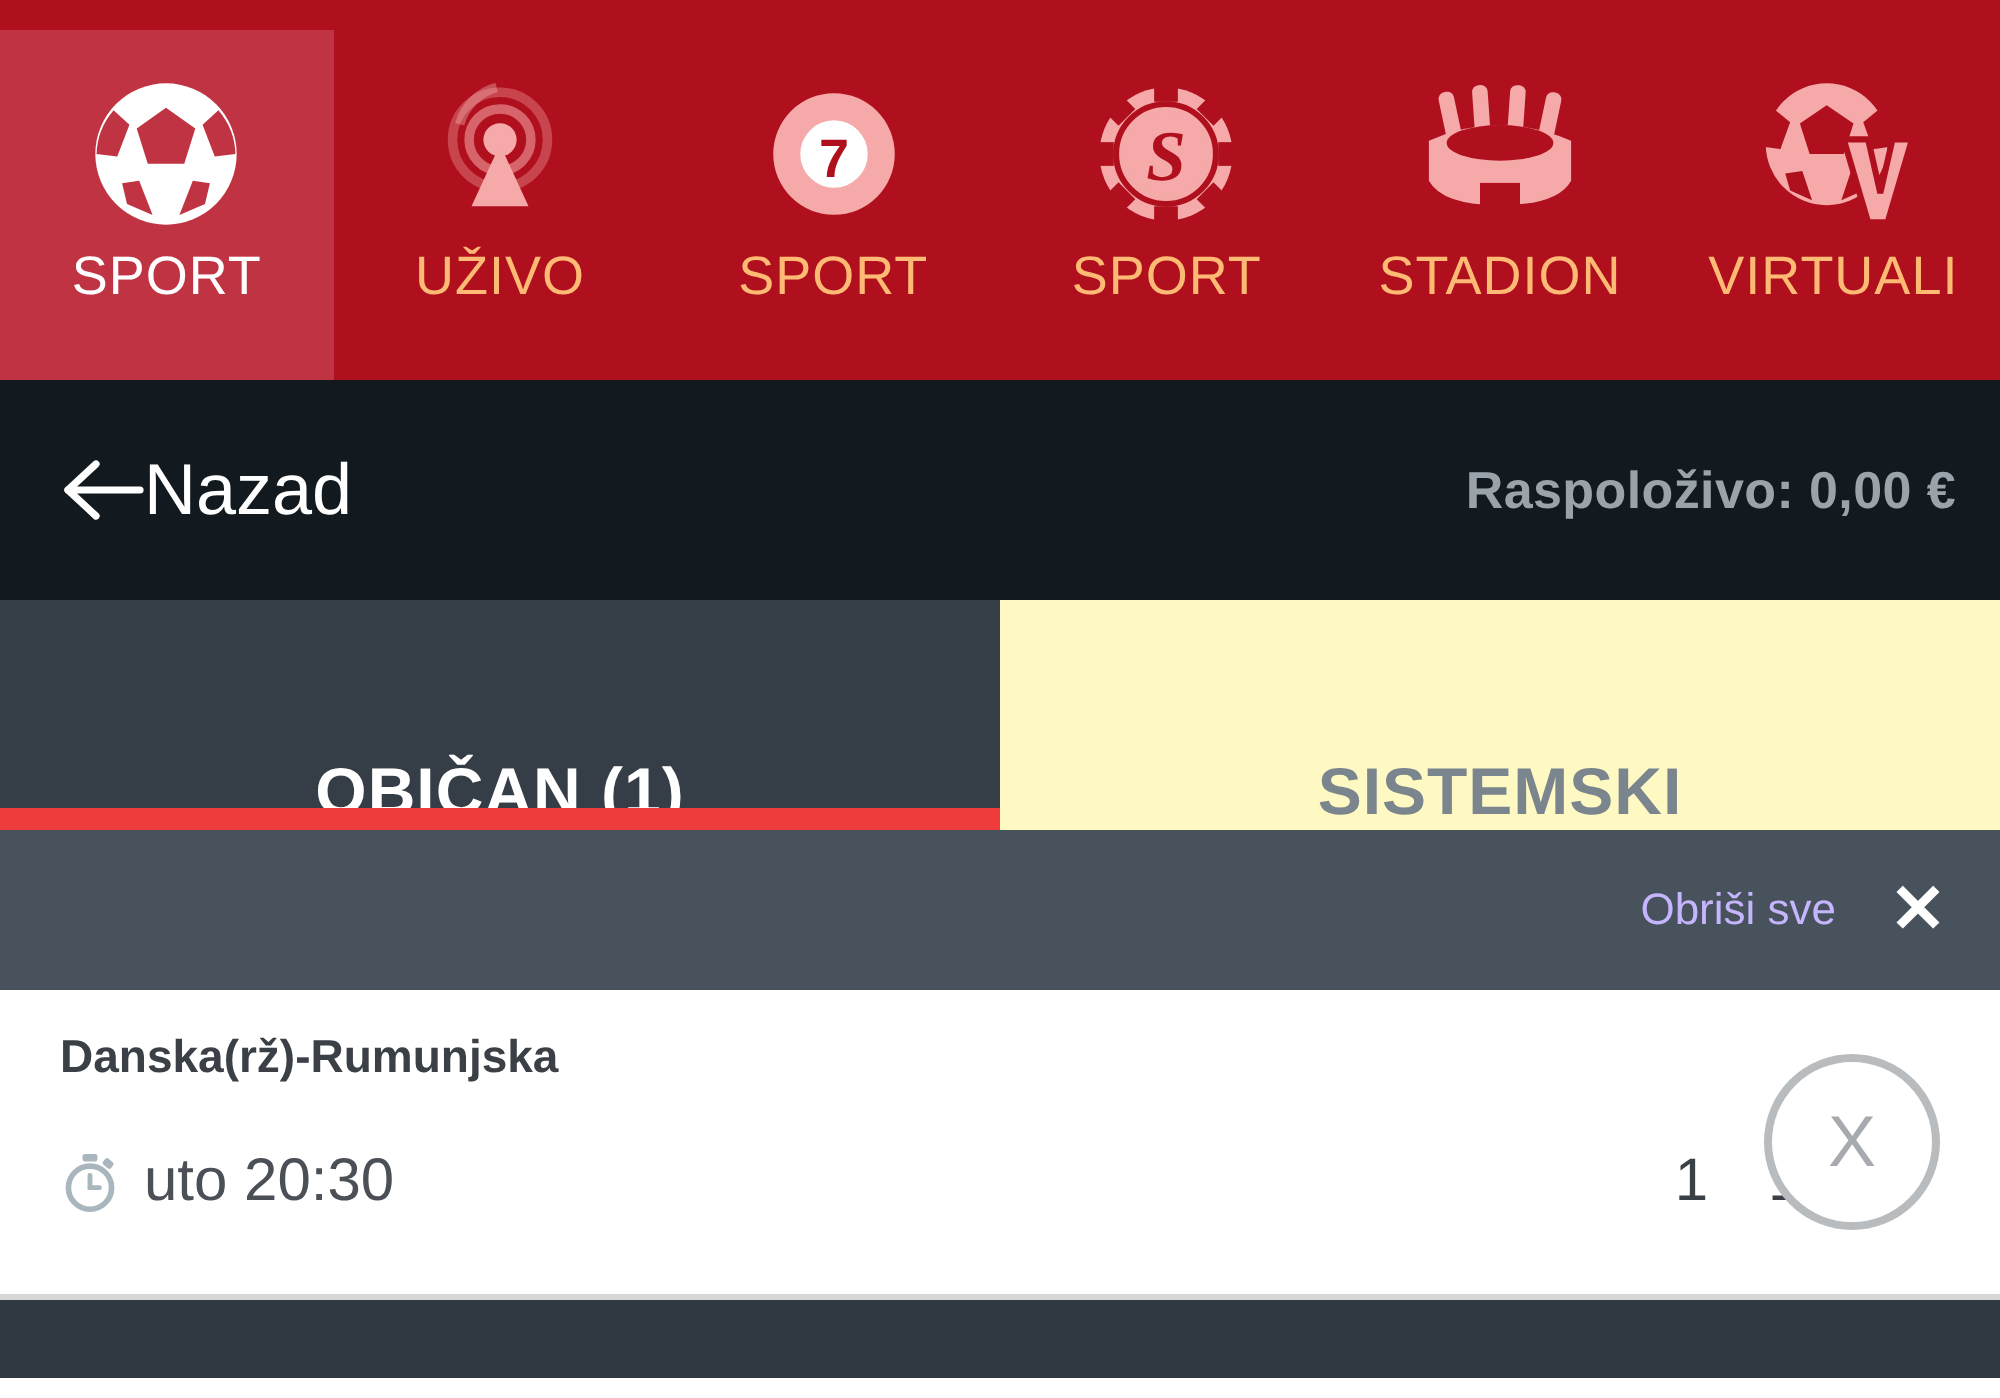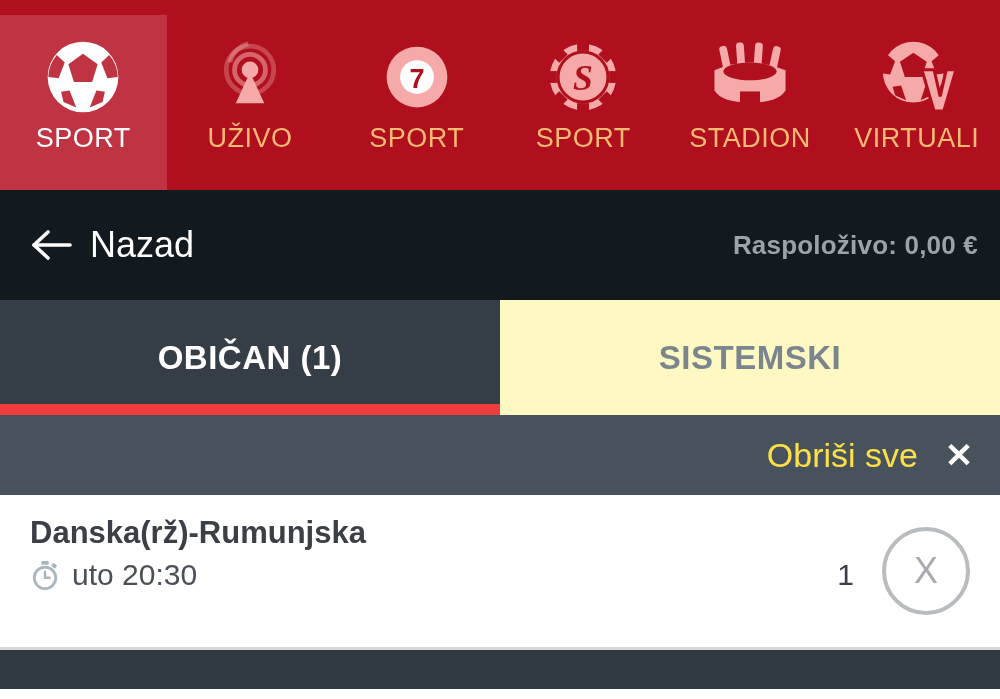--- a/index.html
+++ b/index.html
@@ -58,21 +58,20 @@
     height: 110px;
     background: #121a1f;
     display: flex;
     align-items: center;
     justify-content: space-between;
     padding: 0 22px 0 30px;
   }
   .back-left {
     display: flex;
     align-items: center;
-    gap: 18px;
   }
   .back-arrow {
     width: 42px;
     height: 34px;
     display: block;
   }
   .back-label {
     font-size: 36px;
     color: #ffffff;
     font-weight: 400;
@@ -90,21 +89,21 @@
   .tabs {
     width: 1000px;
     height: 115px;
     display: flex;
     background: #23282d;
     position: relative;
   }
   .tab {
     flex: 1 1 0;
     display: flex;
-    align-items: center;
+    align-items: flex-end;
     justify-content: center;
     font-size: 33px;
     font-weight: 700;
     letter-spacing: 0.5px;
     position: relative;
   }
   .tab.active {
     background: #353e47;
     color: #ffffff;
     height: 115px;
@@ -128,22 +127,22 @@
     width: 1000px;
     height: 80px;
     background: #47525c;
     display: flex;
     align-items: center;
     justify-content: flex-end;
     padding-right: 24px;
     gap: 24px;
   }
   .clear-label {
-    font-size: 34px;
-    color: #fde047;
+    font-size: 22px;
+    color: #c4b5fd;
     font-weight: 400;
     line-height: 1;
   }
   .clear-x {
     font-size: 34px;
     color: #ffffff;
     font-weight: 700;
     line-height: 1;
     width: 34px;
     text-align: center;
@@ -152,25 +151,25 @@
   
   .slip {
     width: 1000px;
     height: 155px;
     background: #ffffff;
     border-bottom: 3px solid #d6d6d6;
     position: relative;
     padding: 22px 30px 0 30px;
   }
   .slip-title {
-    font-size: 31px;
+    font-size: 23px;
     font-weight: 700;
     color: #3a4046;
     line-height: 1;
-    margin-bottom: 12px;
+    margin-bottom: 36px;
   }
   .slip-row {
     display: flex;
     align-items: center;
   }
   .slip-time {
     display: flex;
     align-items: flex-start;
     gap: 12px;
   }

